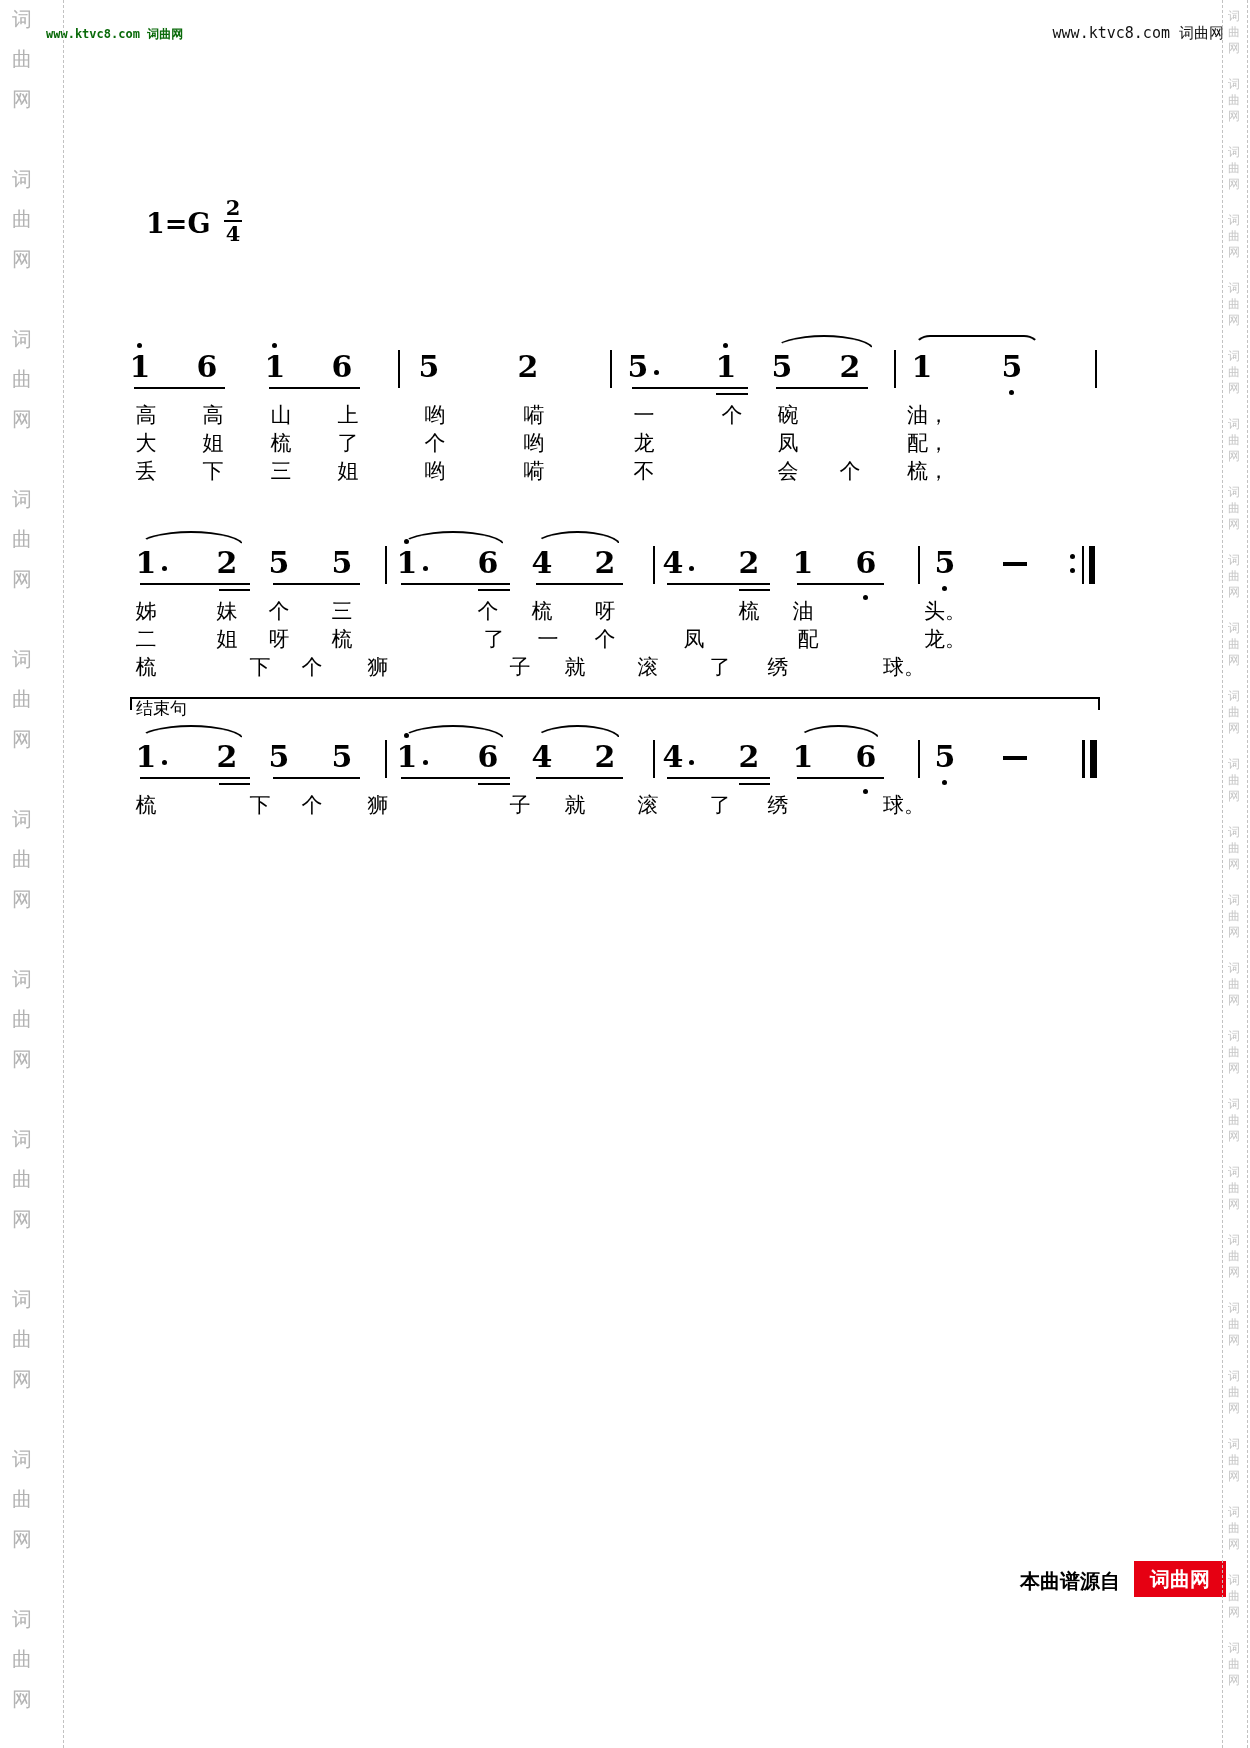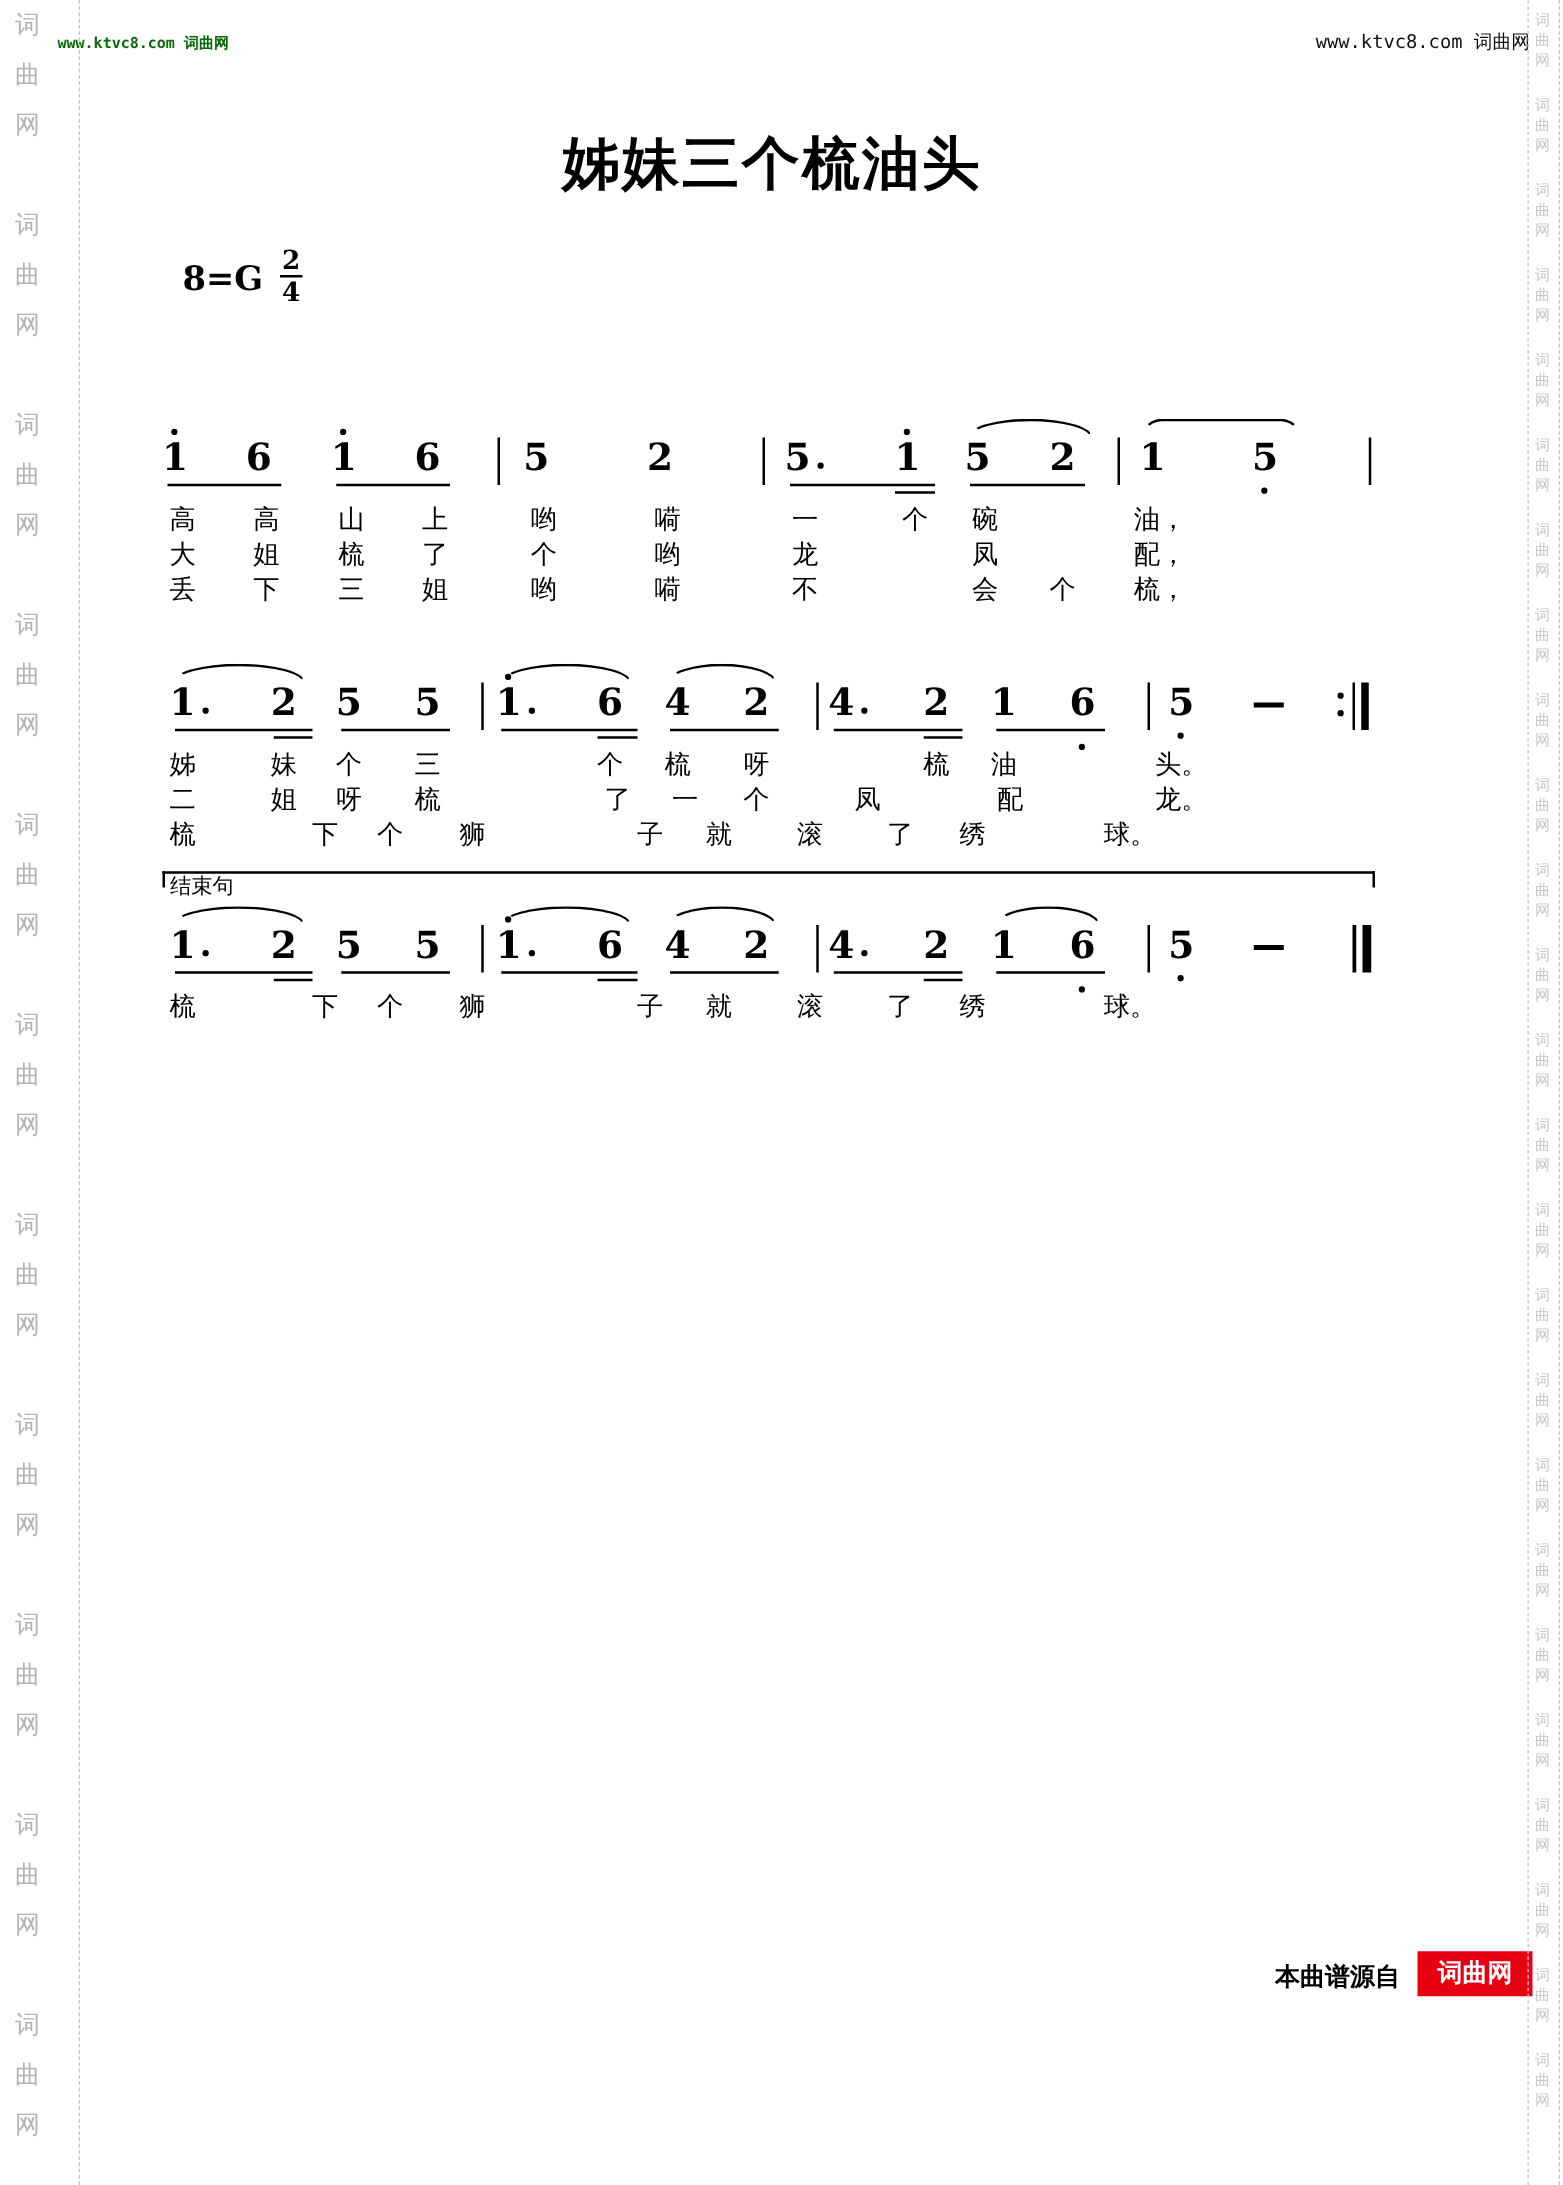--- a/index.html
+++ b/index.html
@@ -38,23 +38,22 @@
   .footer-badge{position:absolute;left:1134px;top:1561px;width:92px;height:36px;
                 font-size:20px;font-weight:bold;text-align:center;line-height:36px;}
 </style>
 </head>
 <body>
 
 <div id="page">
   <span class="hdr-left" style="color: rgb(10, 106, 10);">www.ktvc8.com 词曲网</span>
   <span class="hdr-right">www.ktvc8.com 词曲网</span>
 
-  <div class="title">姊妹三个梳油头</div>
-
-  <div class="keysig">8=G</div>
+
+  <div class="keysig">1=G</div>
   <div class="timesig">
     <div>2</div>
     <div class="ts-line"></div>
     <div>4</div>
   </div>
 
   <div id="score-layer"></div>
 
   <div class="footer-prefix">本曲谱源自</div>
   <div class="footer-badge" style="background: rgb(230, 0, 18); color: rgb(255, 255, 255);">词曲网</div>

